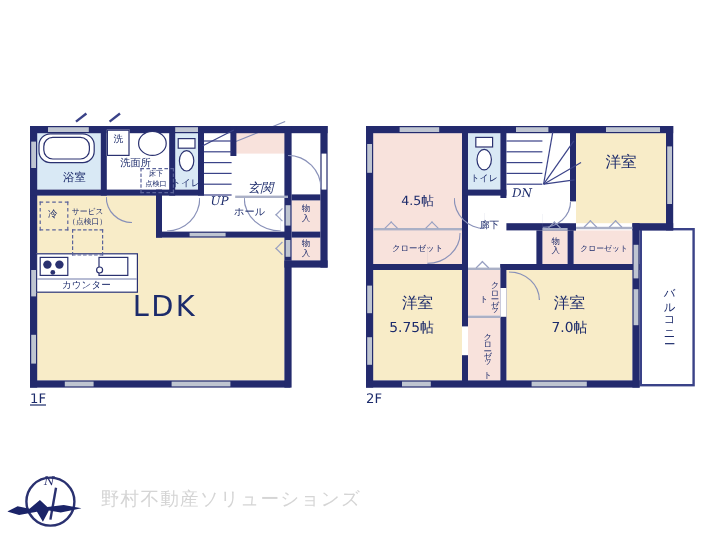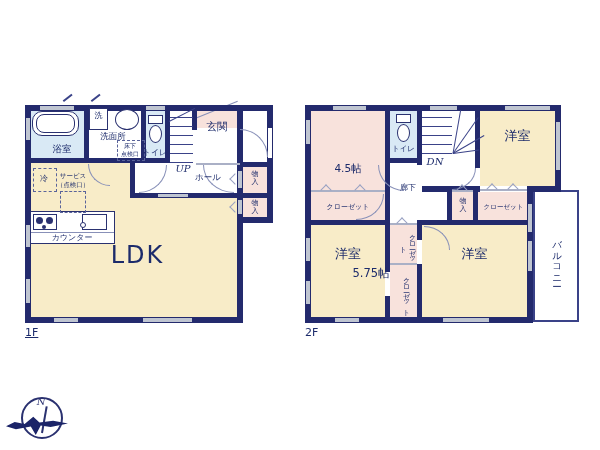--- a/index.html
+++ b/index.html
@@ -104,21 +104,21 @@
   <div class="chev chev-left" style="left:231px;top:175px;"></div>
   <div class="chev chev-left" style="left:231px;top:203px;"></div>
 
   <div class="lbl" style="left:42px;top:143px;width:40px;font-size:9.5px;">浴室</div>
   <div class="lbl" style="left:90px;top:111px;width:17px;font-size:8px;">洗</div>
   <div class="lbl" style="left:88px;top:131px;width:50px;font-size:8.5px;">洗面所</div>
   <div class="lbl ml" style="left:118px;top:142px;width:24px;font-size:6px;line-height:1.3;">床下
 点検口</div>
   <div class="lbl" style="left:141px;top:148px;width:28px;font-size:8px;">トイレ</div>
   <div class="lbl italic" style="left:172px;top:163px;width:22px;font-size:10px;">UP</div>
-  <div class="lbl" style="left:198px;top:120px;width:38px;font-size:10.5px;">玄関</div>
+  <div class="lbl" style="left:198px;top:151px;width:38px;font-size:10.5px;font-style:italic;">玄関</div>
   <div class="lbl" style="left:188px;top:172px;width:40px;font-size:8.5px;">ホール</div>
   <div class="lbl" style="left:250px;top:170px;width:10px;font-size:7px;line-height:1.2;word-break:break-all;">物入</div>
   <div class="lbl" style="left:250px;top:199px;width:10px;font-size:7px;line-height:1.2;word-break:break-all;">物入</div>
   <div class="lbl" style="left:36px;top:174px;width:16px;font-size:8px;">冷</div>
   <div class="lbl ml" style="left:54px;top:172px;width:38px;font-size:6.5px;line-height:1.35;">サービス
 （点検口）</div>
   <div class="lbl" style="left:38px;top:233px;width:68px;font-size:8px;">カウンター</div>
   <div class="lbl" style="left:65px;top:240px;width:145px;font-size:24px;letter-spacing:2px;">LDK</div>
   <div class="lbl" style="left:25px;top:326px;width:24px;font-size:11px;text-align:left;text-decoration:underline;">1F</div>
 
@@ -201,25 +201,27 @@
 
   <div class="lbl" style="left:311px;top:162px;width:74px;font-size:10.5px;">4.5帖</div>
   <div class="lbl" style="left:390px;top:144px;width:27px;font-size:7.5px;">トイレ</div>
   <div class="lbl italic" style="left:422px;top:156px;width:26px;font-size:10px;">DN</div>
   <div class="lbl" style="left:480px;top:128px;width:75px;font-size:13px;">洋室</div>
   <div class="lbl" style="left:390px;top:183px;width:36px;font-size:8px;">廊下</div>
   <div class="lbl" style="left:313px;top:203px;width:70px;font-size:7px;">クローゼット</div>
   <div class="lbl" style="left:458px;top:197px;width:10px;font-size:7px;line-height:1.2;word-break:break-all;">物入</div>
   <div class="lbl" style="left:480px;top:203px;width:47px;font-size:6.5px;">クローゼット</div>
   <div class="lbl" style="left:311px;top:246px;width:74px;font-size:13px;">洋室</div>
-  <div class="lbl" style="left:311px;top:266px;width:64px;font-size:11.5px;margin-left:28px;">5.75帖</div>
+  <div class="lbl" style="left:311px;top:266px;width:64px;font-size:11.5px;">5.75帖</div>
   <div class="lbl vtext" style="left:392px;top:227px;width:24px;height:35px;font-size:7px;line-height:1.3;">クローゼット</div>
   <div class="lbl vtext" style="left:398px;top:270px;width:12px;height:44px;font-size:7px;">クローゼット</div>
   <div class="lbl" style="left:422px;top:246px;width:105px;font-size:13px;">洋室</div>
+  <div class="lbl" style="left:422px;top:266px;width:105px;font-size:11.5px;">7.0帖</div>
   <div class="lbl vtext" style="left:549px;top:222px;width:14px;height:72px;font-size:9.5px;letter-spacing:1px;">バルコニー</div>
   <div class="lbl" style="left:305px;top:326px;width:26px;font-size:11px;text-align:left;">2F</div>
 
   <div class="abs" style="left:21px;top:397px;width:42px;height:42px;border:2px solid #2a3170;border-radius:50%;box-sizing:border-box;"></div>
   <div class="lbl italic" style="left:34px;top:396px;width:14px;font-size:10px;color:#2a3170;">N</div>
   <div class="navy-line" style="left:41px;top:406px;width:2px;height:27px;background:#2a3170;transform:rotate(10deg);transform-origin:bottom center;"></div>
   <div class="fill" style="left:6px;top:412px;width:62px;height:26px;background:#1b2468;clip-path:polygon(0% 55%,14% 38%,30% 46%,44% 18%,54% 40%,76% 34%,100% 44%,72% 58%,56% 52%,48% 88%,40% 56%,16% 66%);"></div>
+  <div class="lbl" style="left:84px;top:407px;width:280px;font-size:15.5px;letter-spacing:1px;color:#d5d5d5;text-align:left;">野村不動産ソリューションズ</div>
 
 </div>
 
 </body></html>

